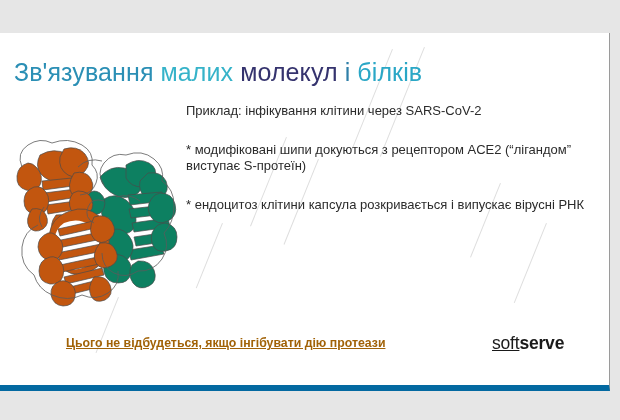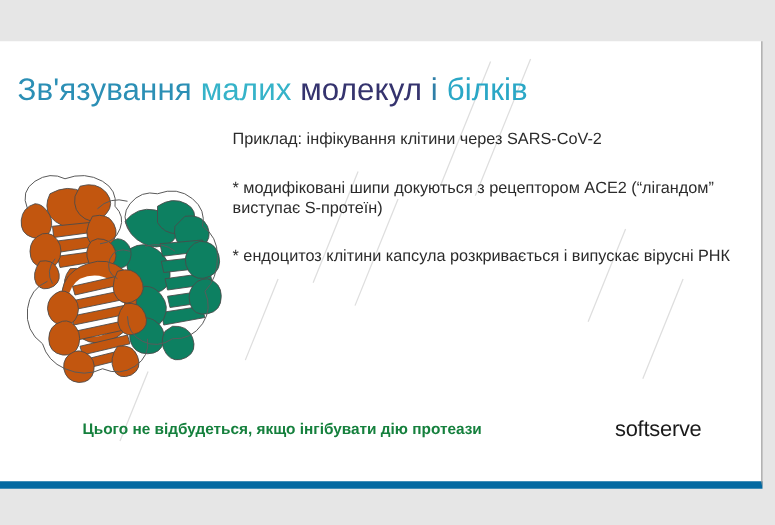--- a/index.html
+++ b/index.html
@@ -65,34 +65,35 @@
   }
   .body-line:last-child { margin-bottom: 0; }
 
   
   #footer-note {
     position: absolute;
     left: 66px;
     top: 303px;
     font-size: 12.3px;
     font-weight: bold;
-    color: #15803d;
+    color: #a16207;
     white-space: nowrap;
+    text-decoration: underline;
   }
   #brand-logo {
     position: absolute;
     left: 492px;
     top: 300px;
     font-size: 17.5px;
     color: #1a1a1a;
     letter-spacing: -0.2px;
     white-space: nowrap;
   }
-  #brand-logo .soft  { font-weight: 300; }
-  #brand-logo .serve { font-weight: normal; }
+  #brand-logo .soft  { font-weight: 300; text-decoration: underline; }
+  #brand-logo .serve { font-weight: bold; }
 
   
   #protein-figure {
     position: absolute;
     left: 8px;
     top: 104px;
     width: 176px;
     height: 170px;
   }
   #protein-figure svg { display: block; }

